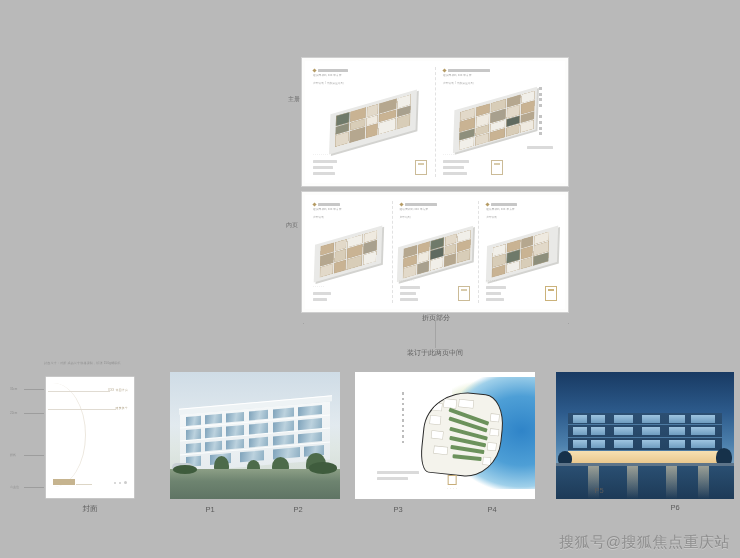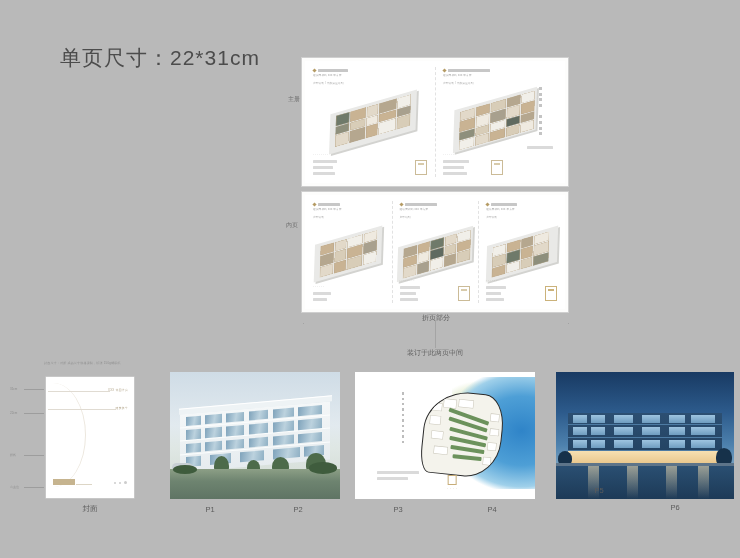--- a/index.html
+++ b/index.html
@@ -197,21 +197,20 @@
   #watermark { position: absolute; right: 10px; bottom: 6px;
                font-size: 15px; color: #8f8f8f; letter-spacing: .5px;
                text-shadow: 0 1px 0 #cacaca; white-space: nowrap; }
 </style>
 </head>
 <body>
 
 <div id="stage">
 
   <div class="heading">
-    <div class="line1">单页尺寸：22*31cm</div>
   </div>
 
   <div class="side-cap" style="left:288px; top:96px;">主册</div>
 
   <div class="sheet" id="spread1">
     <div class="spread-inner">
       <div class="fold-line" style="left:50%;"></div>
 
       <div class="plan-panel" style="left:0; width:50%;">
         <div class="plan-head">
@@ -614,14 +613,15 @@
     <div class="deck"></div>
     <div class="pool"></div>
     <div class="refl" style="left:18%;"></div>
     <div class="refl" style="left:40%;"></div>
     <div class="refl" style="left:62%;"></div>
     <div class="refl" style="left:80%;"></div>
   </div>
   <div class="thumb-label" style="left:556px; top:486px; width:86px;text-align:center;">P5</div>
   <div class="thumb-label" style="left:632px; top:503px; width:86px;">P6</div>
 
+  <div id="watermark">搜狐号@搜狐焦点重庆站</div>
 
 </div>
 
 </body></html>

